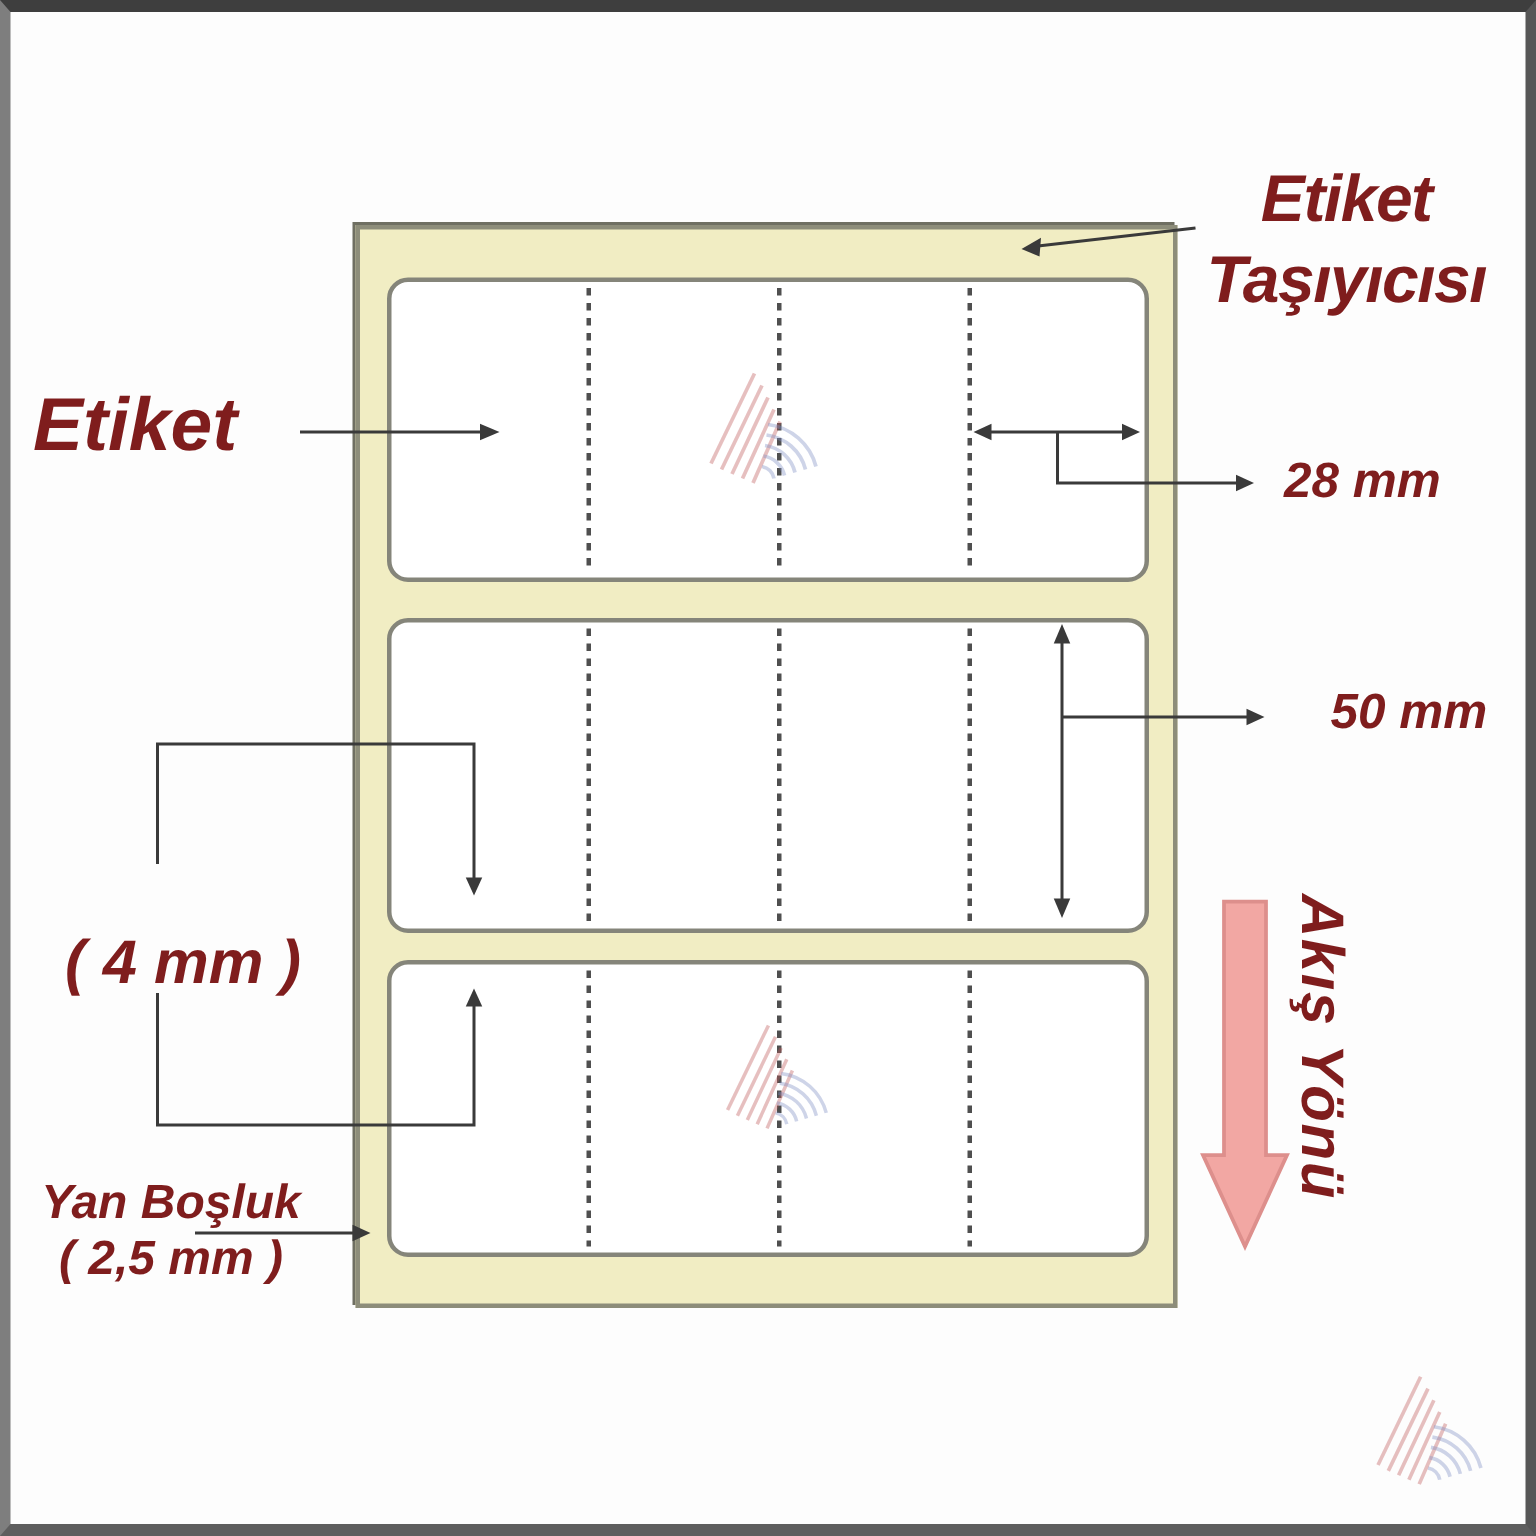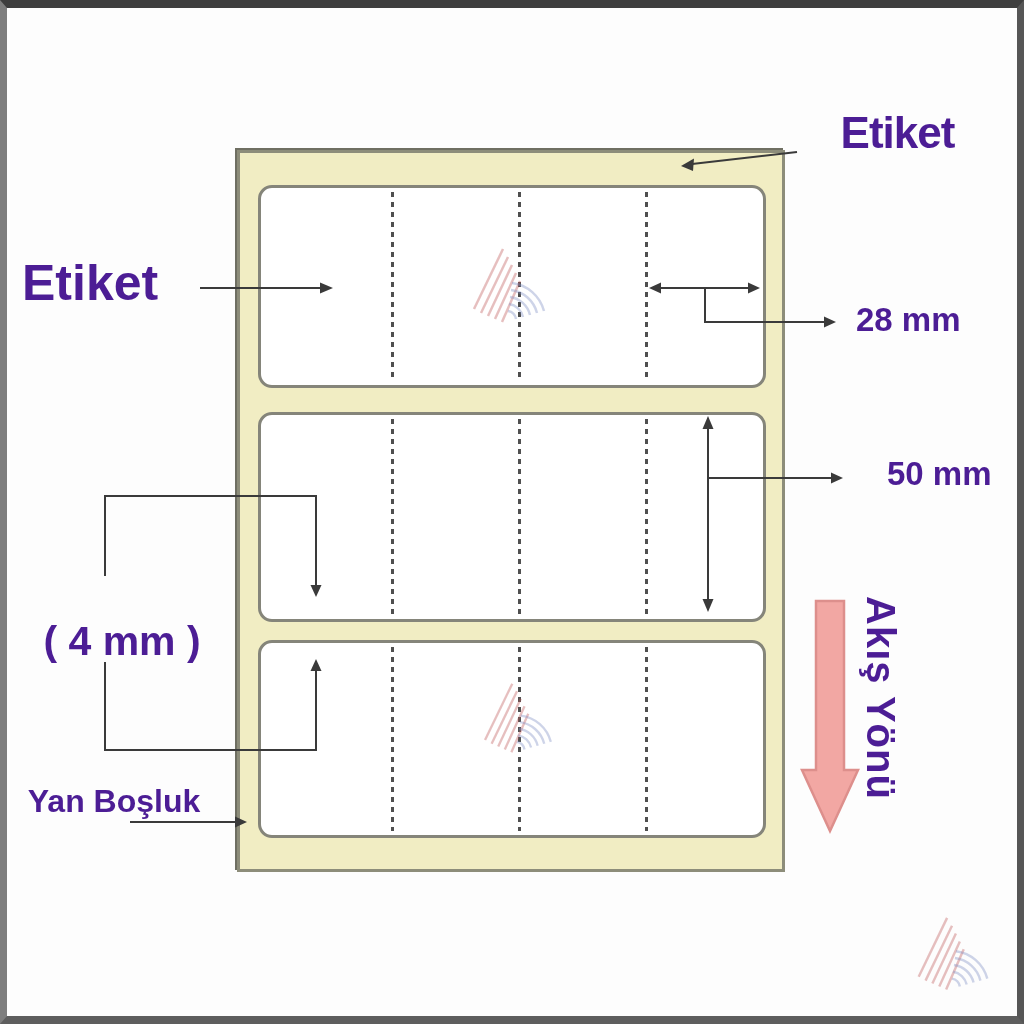--- a/index.html
+++ b/index.html
@@ -14,21 +14,21 @@
   .carrier{position:absolute;left:237px;top:150px;width:548px;height:722px;
            box-sizing:border-box;background:#f1edc3;border:3px solid #8d8d7a;
            box-shadow:-2px -2px 0 #6f6f62;z-index:1;}
   
   .label-row{position:absolute;left:258px;width:508px;box-sizing:border-box;
              background:#ffffff;border:3px solid #85857a;border-radius:14px;z-index:2;}
   .label-1{top:185px;height:203px;}
   .label-2{top:412px;height:210px;}
   .label-3{top:640px;height:198px;}
   
-  .txt{position:absolute;color:#4c1d95;z-index:3;}
+  .txt{position:absolute;color:#7f1d1d;z-index:3;font-style:italic;}
   .t-etiket{left:22px;top:254px;font-size:50px;font-weight:700;}
   .t-carrier{left:775px;top:106px;width:245px;text-align:center;
              font-size:44px;font-weight:700;line-height:1.22;letter-spacing:-1px;}
   .t-dim{font-size:33px;font-weight:600;}
   .t-dim25{left:856px;top:301px;}
   .t-dim50{left:862px;top:455px;margin-left:25px;}
   .t-ara{left:4px;top:574px;width:236px;text-align:center;
          font-size:41px;font-weight:700;line-height:1.1;}
   .t-yan{left:14px;top:783px;width:200px;text-align:center;
          font-size:32px;font-weight:700;line-height:1.15;}
@@ -48,33 +48,35 @@
 <div class="carrier"></div>
 
 <div class="label-row label-1"></div>
 <div class="label-row label-2"></div>
 <div class="label-row label-3"></div>
 
 <div class="txt t-etiket">Etiket</div>
 
 <div class="txt t-carrier">
   <span>Etiket</span><br>
+  <span>Taşıyıcısı</span>
 </div>
 
 <div class="txt t-dim t-dim25">28 mm</div>
 
 <div class="txt t-dim t-dim50">50 mm</div>
 
 <div class="txt t-ara">
   <br>
   <span>( 4 mm )</span>
 </div>
 
 <div class="txt t-yan">
   <span>Yan Boşluk</span><br>
+  <span>( 2,5 mm )</span>
 </div>
 
 <div class="txt t-akis">Akış Yönü</div>
 
 <svg class="overlay" width="1024" height="1024" viewBox="0 0 1024 1024">
   <defs>
     <g id="wm">
       <g stroke="#c05a5a" stroke-width="2.5" opacity="0.38" fill="none">
         <path d="M16,66 L45,6"></path>
           <path d="M23,70 L50,14"></path>

